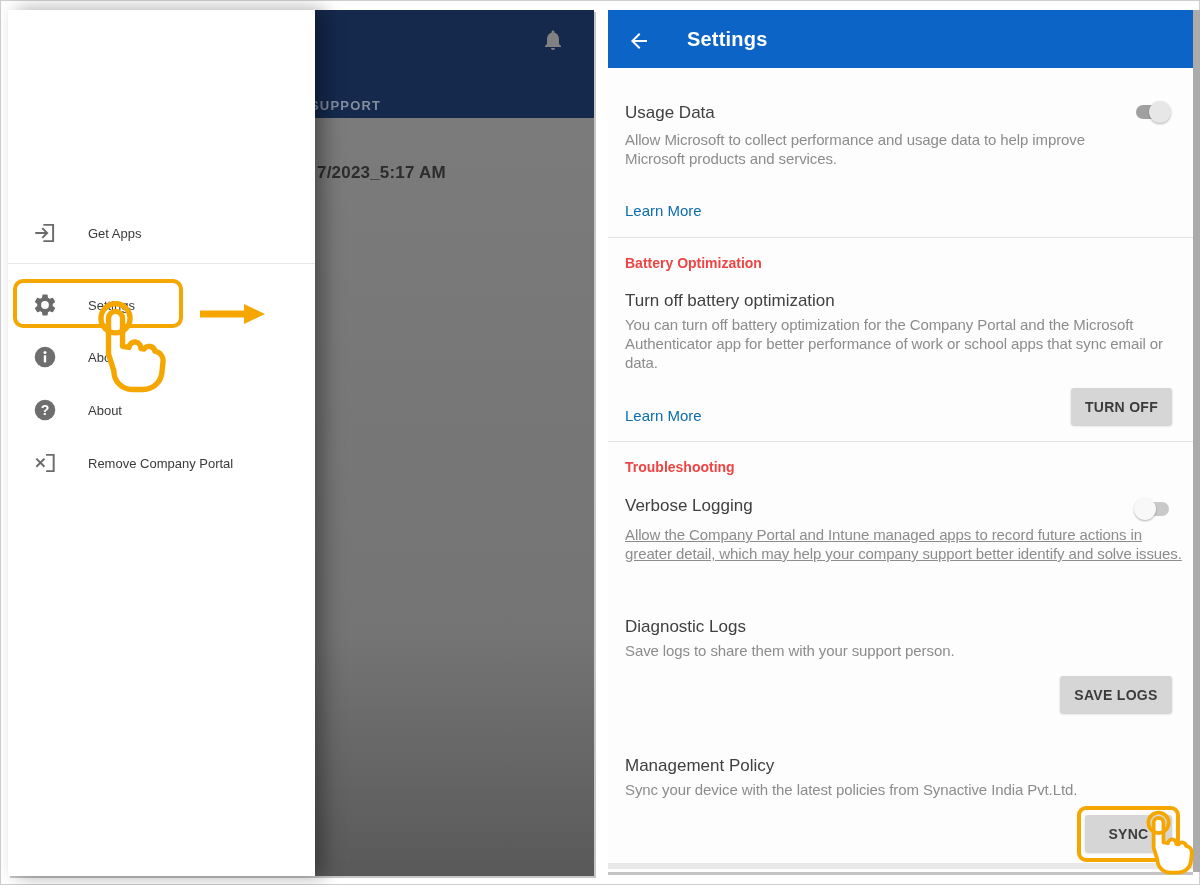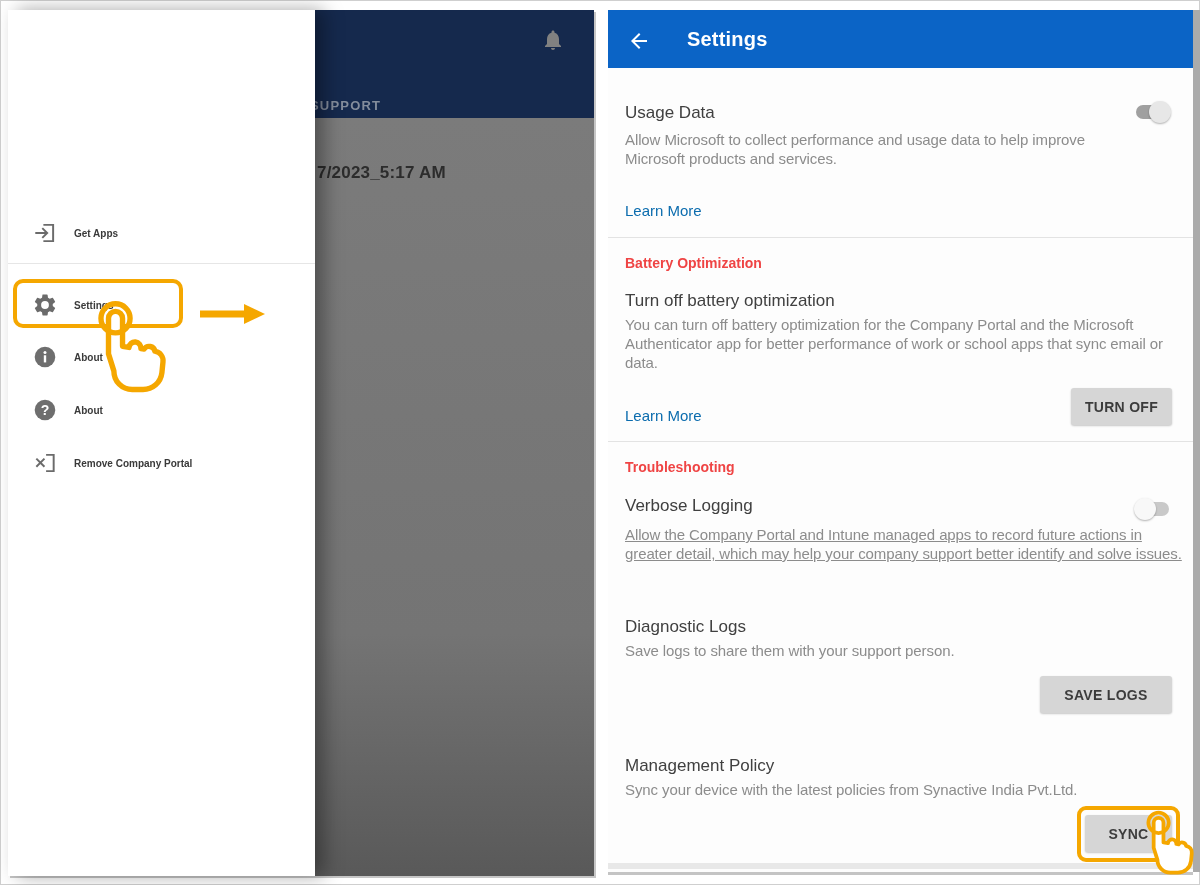--- a/index.html
+++ b/index.html
@@ -19,21 +19,21 @@
   .drawer { position:absolute; left:0; top:0; width:307px; height:866px; background:#fff;
             box-shadow:9px 0 18px rgba(0,0,0,0.35); }
   .drawer-header { position:absolute; left:0; top:0; width:307px; height:187px; background:#0e6ac2; }
   .avatar { position:absolute; left:18px; top:58px; width:68px; height:68px; border-radius:50%;
             background:#a3a3a3; border:3px solid #ffffff; overflow:hidden; }
   .drawer-name { position:absolute; left:18px; top:134px; color:#fff; font-size:16px; font-weight:bold; }
   .drawer-email { position:absolute; left:18px; top:157px; color:#f2f7fd; font-size:14px; }
 
   .drawer-item { position:absolute; left:0; width:307px; height:50px; display:flex; align-items:center; cursor:pointer; }
   .drawer-item .dicon { width:26px; height:26px; margin-left:24px; flex:0 0 auto; }
-  .drawer-item .dlabel { margin-left:16px; font-size:10px; font-weight:bold; color:#3a3a3a; }
+  .drawer-item .dlabel { margin-left:30px; font-size:13px; font-weight:normal; color:#3a3a3a; }
   .row-getapps { top:198px; } .row-settings { top:270px; } .row-about { top:322px; }
   .row-help { top:375px; } .row-remove { top:428px; }
   .drawer-divider { position:absolute; left:0; top:253px; width:307px; height:1px; background:#e6e6e6; }
 
   .hl-box-settings { position:absolute; left:5px; top:269px; width:170px; height:49px;
                      border:4px solid #f5a700; border-radius:10px; z-index:6; }
   .hl-arrow { position:absolute; left:192px; top:292px; z-index:6; }
   .hand-settings { position:absolute; left:81px; top:290px; width:80px; height:110px; z-index:7; }
 
   
@@ -63,21 +63,21 @@
   .t-verb-desc   { top:515px; width:560px;text-decoration:underline; }
   .t-diag-title  { top:607px; }
   .t-diag-desc   { top:631px; width:560px; }
   .t-mgmt-title  { top:746px; }
   .t-mgmt-desc   { top:770px; width:560px; }
 
   .gbtn { position:absolute; height:37px; background:#d6d6d6; border:none; border-radius:3px;
           font-family:"Liberation Sans", sans-serif; font-size:14px; font-weight:bold; color:#3c3c3c;
           letter-spacing:0.3px; box-shadow:0 1px 2px rgba(0,0,0,0.22); cursor:pointer; }
   .btn-turnoff { top:378px; right:21px; width:101px; }
-  .btn-savelogs{ top:666px; right:21px; width:132px;margin-left:15px; }
+  .btn-savelogs{ top:666px; right:21px; width:112px;margin-left:15px; }
   .btn-sync    { top:805px; right:21px; width:87px; }
   .hl-box-sync { position:absolute; top:796px; right:13px; width:103px; height:56px;
                  border:4px solid #f5a700; border-radius:9px; z-index:6; }
   .hand-sync { position:absolute; left:532px; top:800px; width:56px; height:77px; z-index:7; }
 
   .toggle { position:absolute; width:36px; height:22px; cursor:pointer; }
   .toggle .track { position:absolute; left:1px; top:4px; width:34px; height:14px; border-radius:7px; }
   .toggle .knob  { position:absolute; top:0; width:22px; height:22px; border-radius:50%; box-shadow:0 1px 2px rgba(0,0,0,0.3); }
   .tg-usage { top:91px; right:22px; }
   .tg-usage .track { background:#a0a0a0; } .tg-usage .knob { right:0; background:#e7e7e7; }

